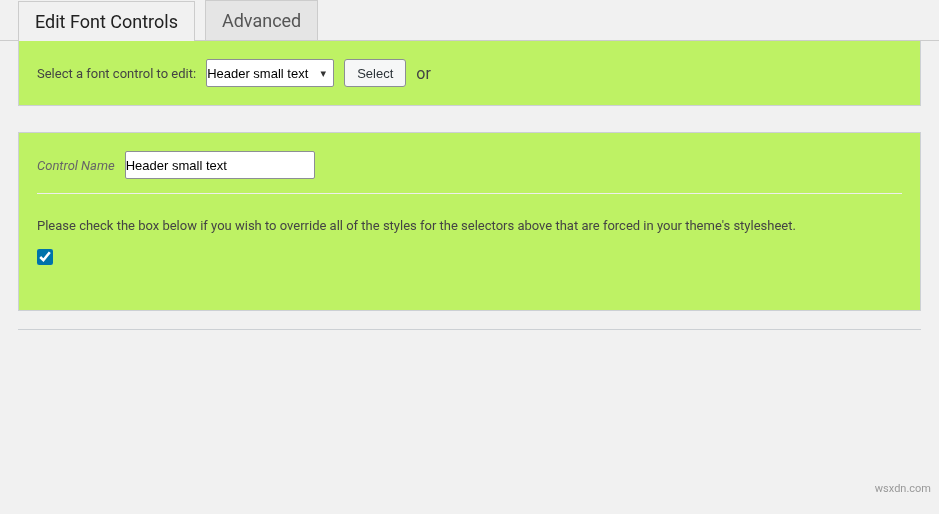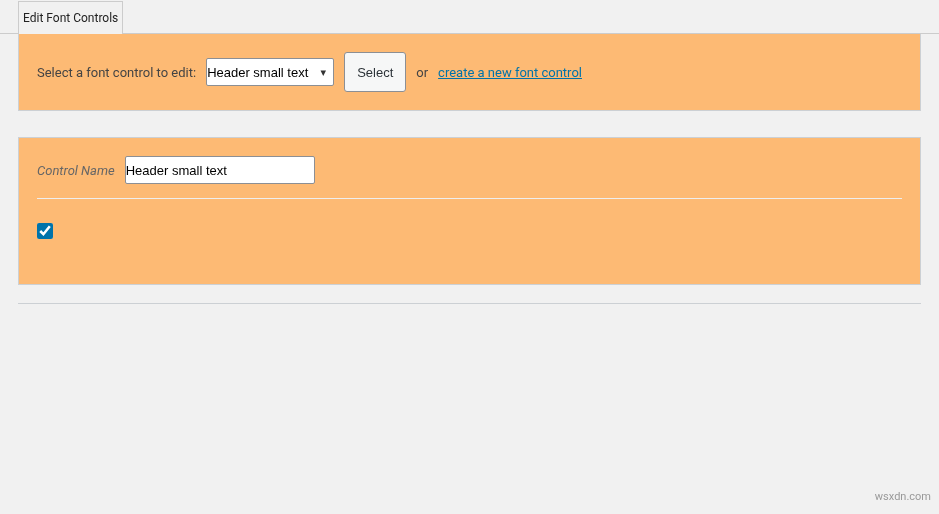--- a/index.html
+++ b/index.html
@@ -12,37 +12,37 @@
       height: 514px;
       overflow: hidden;
     }
     .tabs {
       display: flex;
       border-bottom: 1px solid #ccc;
       background: #f1f1f1;
       padding-left: 18px;
     }
     .tab {
-      padding: 9px 4px;
+      padding: 9px 16px;
       border: 1px solid #ccc;
       border-bottom: none;
       margin-right: 10px;
       background: #e5e5e5;
       cursor: pointer;
-      font-size: 12px;
+      font-size: 18px;
       color: #555;
     }
     .tab.active {
       background: #f1f1f1;
       color: #222;
       position: relative;
       top: 1px;
     }
     .panel {
-      background: #fdba74;
+      background: #bef264;
       border: 1px solid #ccd0d4;
       border-top: none;
       margin: 0 18px 18px 18px;
       padding: 18px;
     }
     .panel.no-top-margin { border-top: 1px solid #ccd0d4; margin-top: 26px; }
     .selector-row { display: flex; align-items: center; gap: 10px; }
     .label-text { color: #444; font-size: 13px; }
     .italic-label { font-style: italic; color: #666; font-size: 13px; }
     select, input[type="text"] {
@@ -59,70 +59,71 @@
       content: "▾"; position: absolute; right: 8px; top: 50%; transform: translateY(-50%);
       pointer-events: none; font-size: 11px; color: #333;
     }
     button.btn {
       border: 1px solid #8c8f94;
       background: #f6f7f7;
       padding: 4px 12px;
       border-radius: 3px;
       font-size: 13px;
       cursor: pointer;
-      height: 40px;
+      height: 28px;
       color: #2c3338;
     }
     .link { color: #0073aa; text-decoration: underline; cursor: pointer; }
-    .or-text { color: #444; font-size: 13px; }
+    .or-text { color: #444; font-size: 16px; }
     h2.section-title { font-size: 18px; font-weight: 600; color: #23282d; margin-bottom: 10px; }
     p.section-desc { font-size: 13px; color: #444; margin-bottom: 16px; }
     .tag {
       display: inline-flex; align-items: center;
       background: #e3f1ff; border: 1px solid #b8d8ef;
       border-radius: 2px; padding: 4px 8px; font-size: 13px; color: #333;
     }
     .tag .x { margin-left: 4px; cursor: pointer; font-size: 13px; color: #555; }
     .section-block { margin-bottom: 24px; }
     .checkbox { width: 16px; height: 16px; accent-color: #0073aa; }
     .control-name-row { display: flex; align-items: center; gap: 10px; padding-bottom: 14px; border-bottom: 1px solid #eee; margin-bottom: 18px; }
     .control-name-row input { width: 190px; }
-    .watermark { position: absolute; bottom: 11px; right: 8px; font-size: 11px; color: #999; }
+    .watermark { position: absolute; bottom: 19px; right: 8px; font-size: 11px; color: #999; }
     .spacer-bottom { height: 12px; background: #f1f1f1; border-top: 1px solid #ccd0d4; margin: 0 18px; }
   </style>
 </head>
 <body>
 
 <div class="tabs">
   <div class="tab active">Edit Font Controls</div>
+  <div class="tab">Advanced</div>
 </div>
 
 <div class="panel">
   <div class="selector-row">
     <span class="label-text">Select a font control to edit:</span>
     <span class="select-wrap">
       <select>
         <option>Header small text</option>
       </select>
     </span>
     <button class="btn">Select</button>
     <span class="or-text">or</span>
-    <a class="link">create a new font control</a>
   </div>
 </div>
 
 <div class="panel no-top-margin">
   <div class="control-name-row">
     <span class="italic-label">Control Name</span>
     <input type="text" value="Header small text" style="">
   </div>
 
   <div class="section-block">
   </div>
 
   <div class="section-block">
+    <p class="section-desc">Please check the box below if you wish to override all of the styles for the selectors above that are forced in your theme's stylesheet.</p>
     <input type="checkbox" class="checkbox" checked="" style="">
   </div>
 </div>
 
 <div class="spacer-bottom"></div>
 
 <div class="watermark">wsxdn.com</div>
 
 </body></html>

